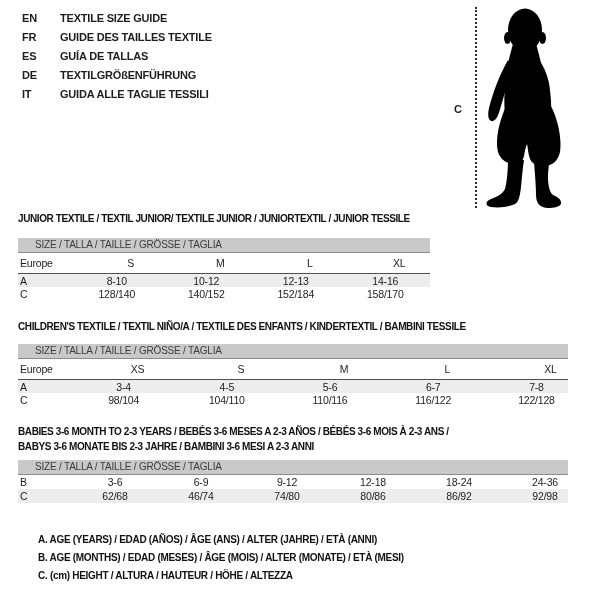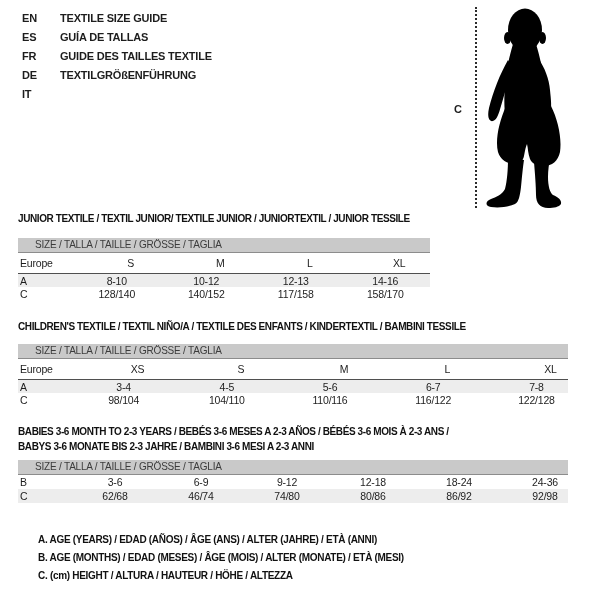--- a/index.html
+++ b/index.html
@@ -46,33 +46,34 @@
 <body>
 
 <div class="canvas">
 
   <div class="langs">
     <div class="lang-row">
       <span class="lang-code">EN</span>
       <span class="lang-label">TEXTILE SIZE GUIDE</span>
     </div>
     <div class="lang-row">
+      <span class="lang-code">FR</span>
+      <span class="lang-label">GUIDE DES TAILLES TEXTILE</span>
+    </div>
+    <div class="lang-row">
       <span class="lang-code">ES</span>
       <span class="lang-label">GUÍA DE TALLAS</span>
-    </div>
-    <div class="lang-row">
-      <span class="lang-code">FR</span>
-      <span class="lang-label">GUIDE DES TAILLES TEXTILE</span>
     </div>
     <div class="lang-row">
       <span class="lang-code">DE</span>
       <span class="lang-label">TEXTILGRÖßENFÜHRUNG</span>
     </div>
     <div class="lang-row">
       <span class="lang-code">IT</span>
+      <span class="lang-label">GUIDA ALLE TAGLIE TESSILI</span>
     </div>
   </div>
 
   <div class="height-line"></div>
   <div class="height-label">C</div>
   <svg class="baby" viewBox="0 0 110 215" xmlns="http://www.w3.org/2000/svg">
     <ellipse cx="45" cy="30" rx="17" ry="21.5"></ellipse>
     <ellipse cx="27.5" cy="38" rx="3.5" ry="6"></ellipse>
     <ellipse cx="62.5" cy="38" rx="3.5" ry="6"></ellipse>
     <path d="M33,44 C29,58 26,70 25,86 C24,100 24,110 26,120 C38,126 54,126 64,120 C66,106 66,92 64,80 C62,67 60,57 56,44 C49,51 40,51 33,44 Z"></path>
@@ -97,21 +98,21 @@
       <span class="c0">A</span>
       <span class="c">8-10</span>
       <span class="c">10-12</span>
       <span class="c">12-13</span>
       <span class="c">14-16</span>
     </div>
     <div class="trow row-data">
       <span class="c0">C</span>
       <span class="c">128/140</span>
       <span class="c">140/152</span>
-      <span class="c">117/158</span>
+      <span class="c">152/184</span>
       <span class="c">158/170</span>
     </div>
   </div>
 
   <div class="sec-title t-title2">CHILDREN'S TEXTILE / TEXTIL NIÑO/A / TEXTILE DES ENFANTS / KINDERTEXTIL / BAMBINI TESSILE</div>
   <div class="tbl tbl2">
     <div class="size-bar">SIZE / TALLA / TAILLE / GRÖSSE / TAGLIA</div>
     <div class="trow row-europe">
       <span class="c0">Europe</span>
       <span class="c">XS</span>

